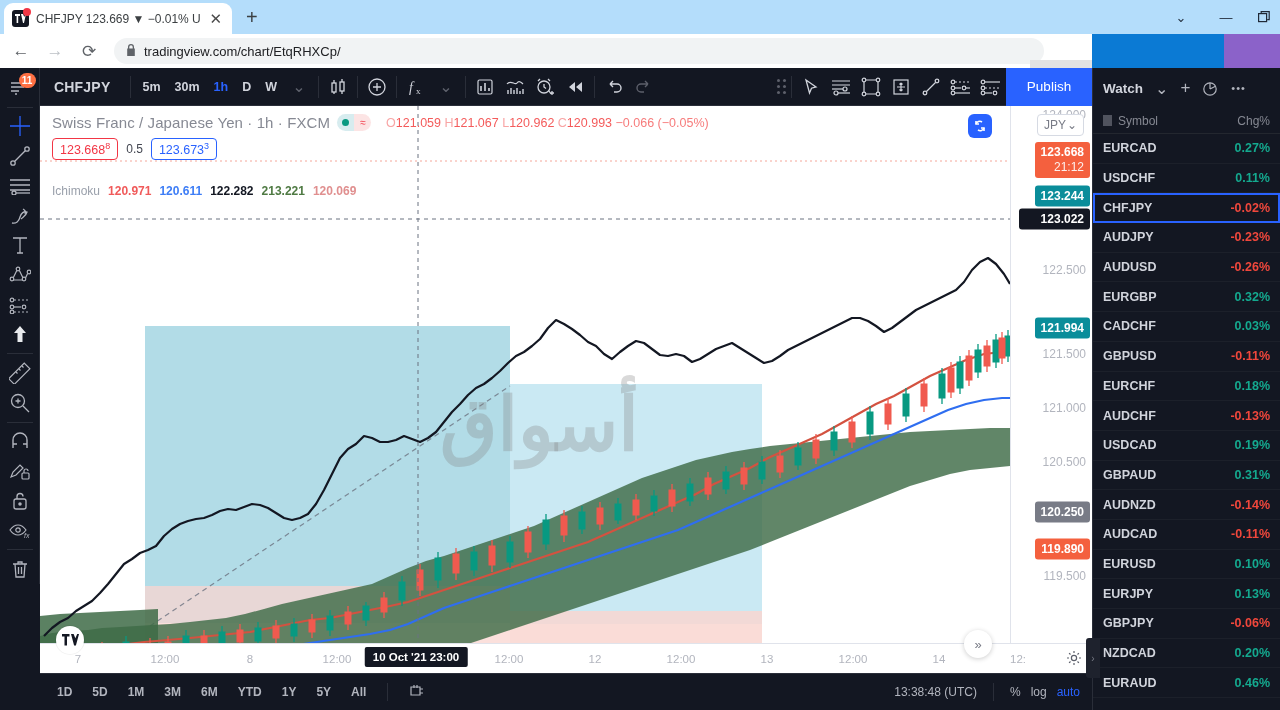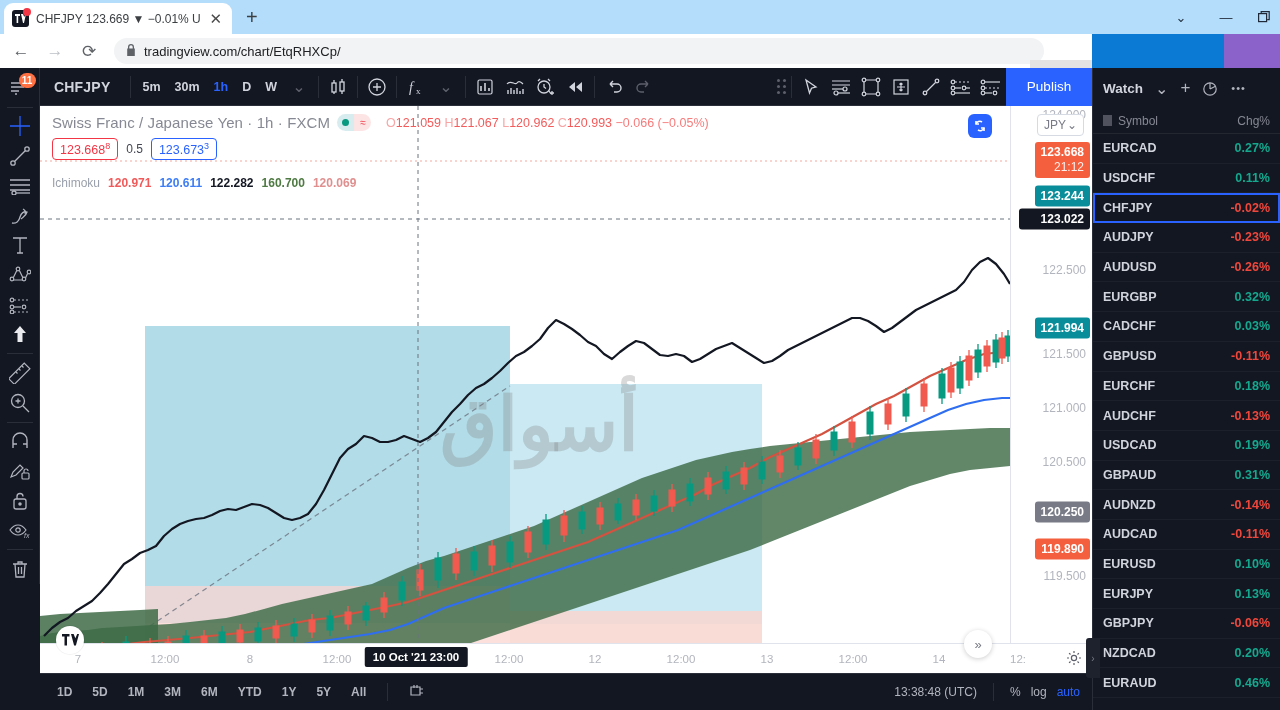--- a/index.html
+++ b/index.html
@@ -177,21 +177,21 @@
   .legend-row2 { display: flex; align-items: center; gap: 8px; margin-top: 7px; }
   .pill {
     border: 1px solid #f23645; color: #f23645; border-radius: 4px;
     font-size: 12.5px; padding: 2px 7px; background: #fff;
   }
   .pill.blue { border-color: #2962ff; color: #2962ff; }
   .pill sup { font-size: 9px; }
   .mid-val { font-size: 12px; color: #434651; }
 
   .legend-row3 {
-    margin-top: 16px; font-size: 12px; display:flex; gap: 8px; align-items:center;
+    margin-top: 24px; font-size: 12px; display:flex; gap: 8px; align-items:center;
   }
   .ich-name { color: #9aa0ab; }
   .ich-v { font-weight: 700; }
 
   
   .tc-toggle {
     position: absolute; right: 100px; top: 8px; width: 24px; height: 24px;
     background: #2962ff; border-radius: 6px; display:flex;
     align-items:center; justify-content:center; cursor:pointer; z-index: 30;
   }
@@ -617,21 +617,21 @@
         <div class="legend-row2">
           <span class="pill"><span>123.668</span><sup>8</sup></span>
           <span class="mid-val">0.5</span>
           <span class="pill blue"><span>123.673</span><sup>3</sup></span>
         </div>
         <div class="legend-row3">
           <span class="ich-name">Ichimoku</span>
           <span class="ich-v" style="color:#f05a5a">120.971</span>
           <span class="ich-v" style="color:#3d7df6">120.611</span>
           <span class="ich-v" style="color:#131722">122.282</span>
-          <span class="ich-v" style="color:#4f7a43">160.700</span>
+          <span class="ich-v" style="color:#4f7a43">213.221</span>
           <span class="ich-v" style="color:#e08f8f">120.069</span>
         </div>
       </div>
 
       <div class="tc-toggle">
         <svg width="14" height="14" viewBox="0 0 14 14" stroke="#fff" stroke-width="1.6" fill="none">
           <path d="M3 5a4 4 0 016-2M11 9a4 4 0 01-6 2"></path>
             <path d="M3 2v3h3M11 12V9H8"></path>
         </svg>
       </div>

